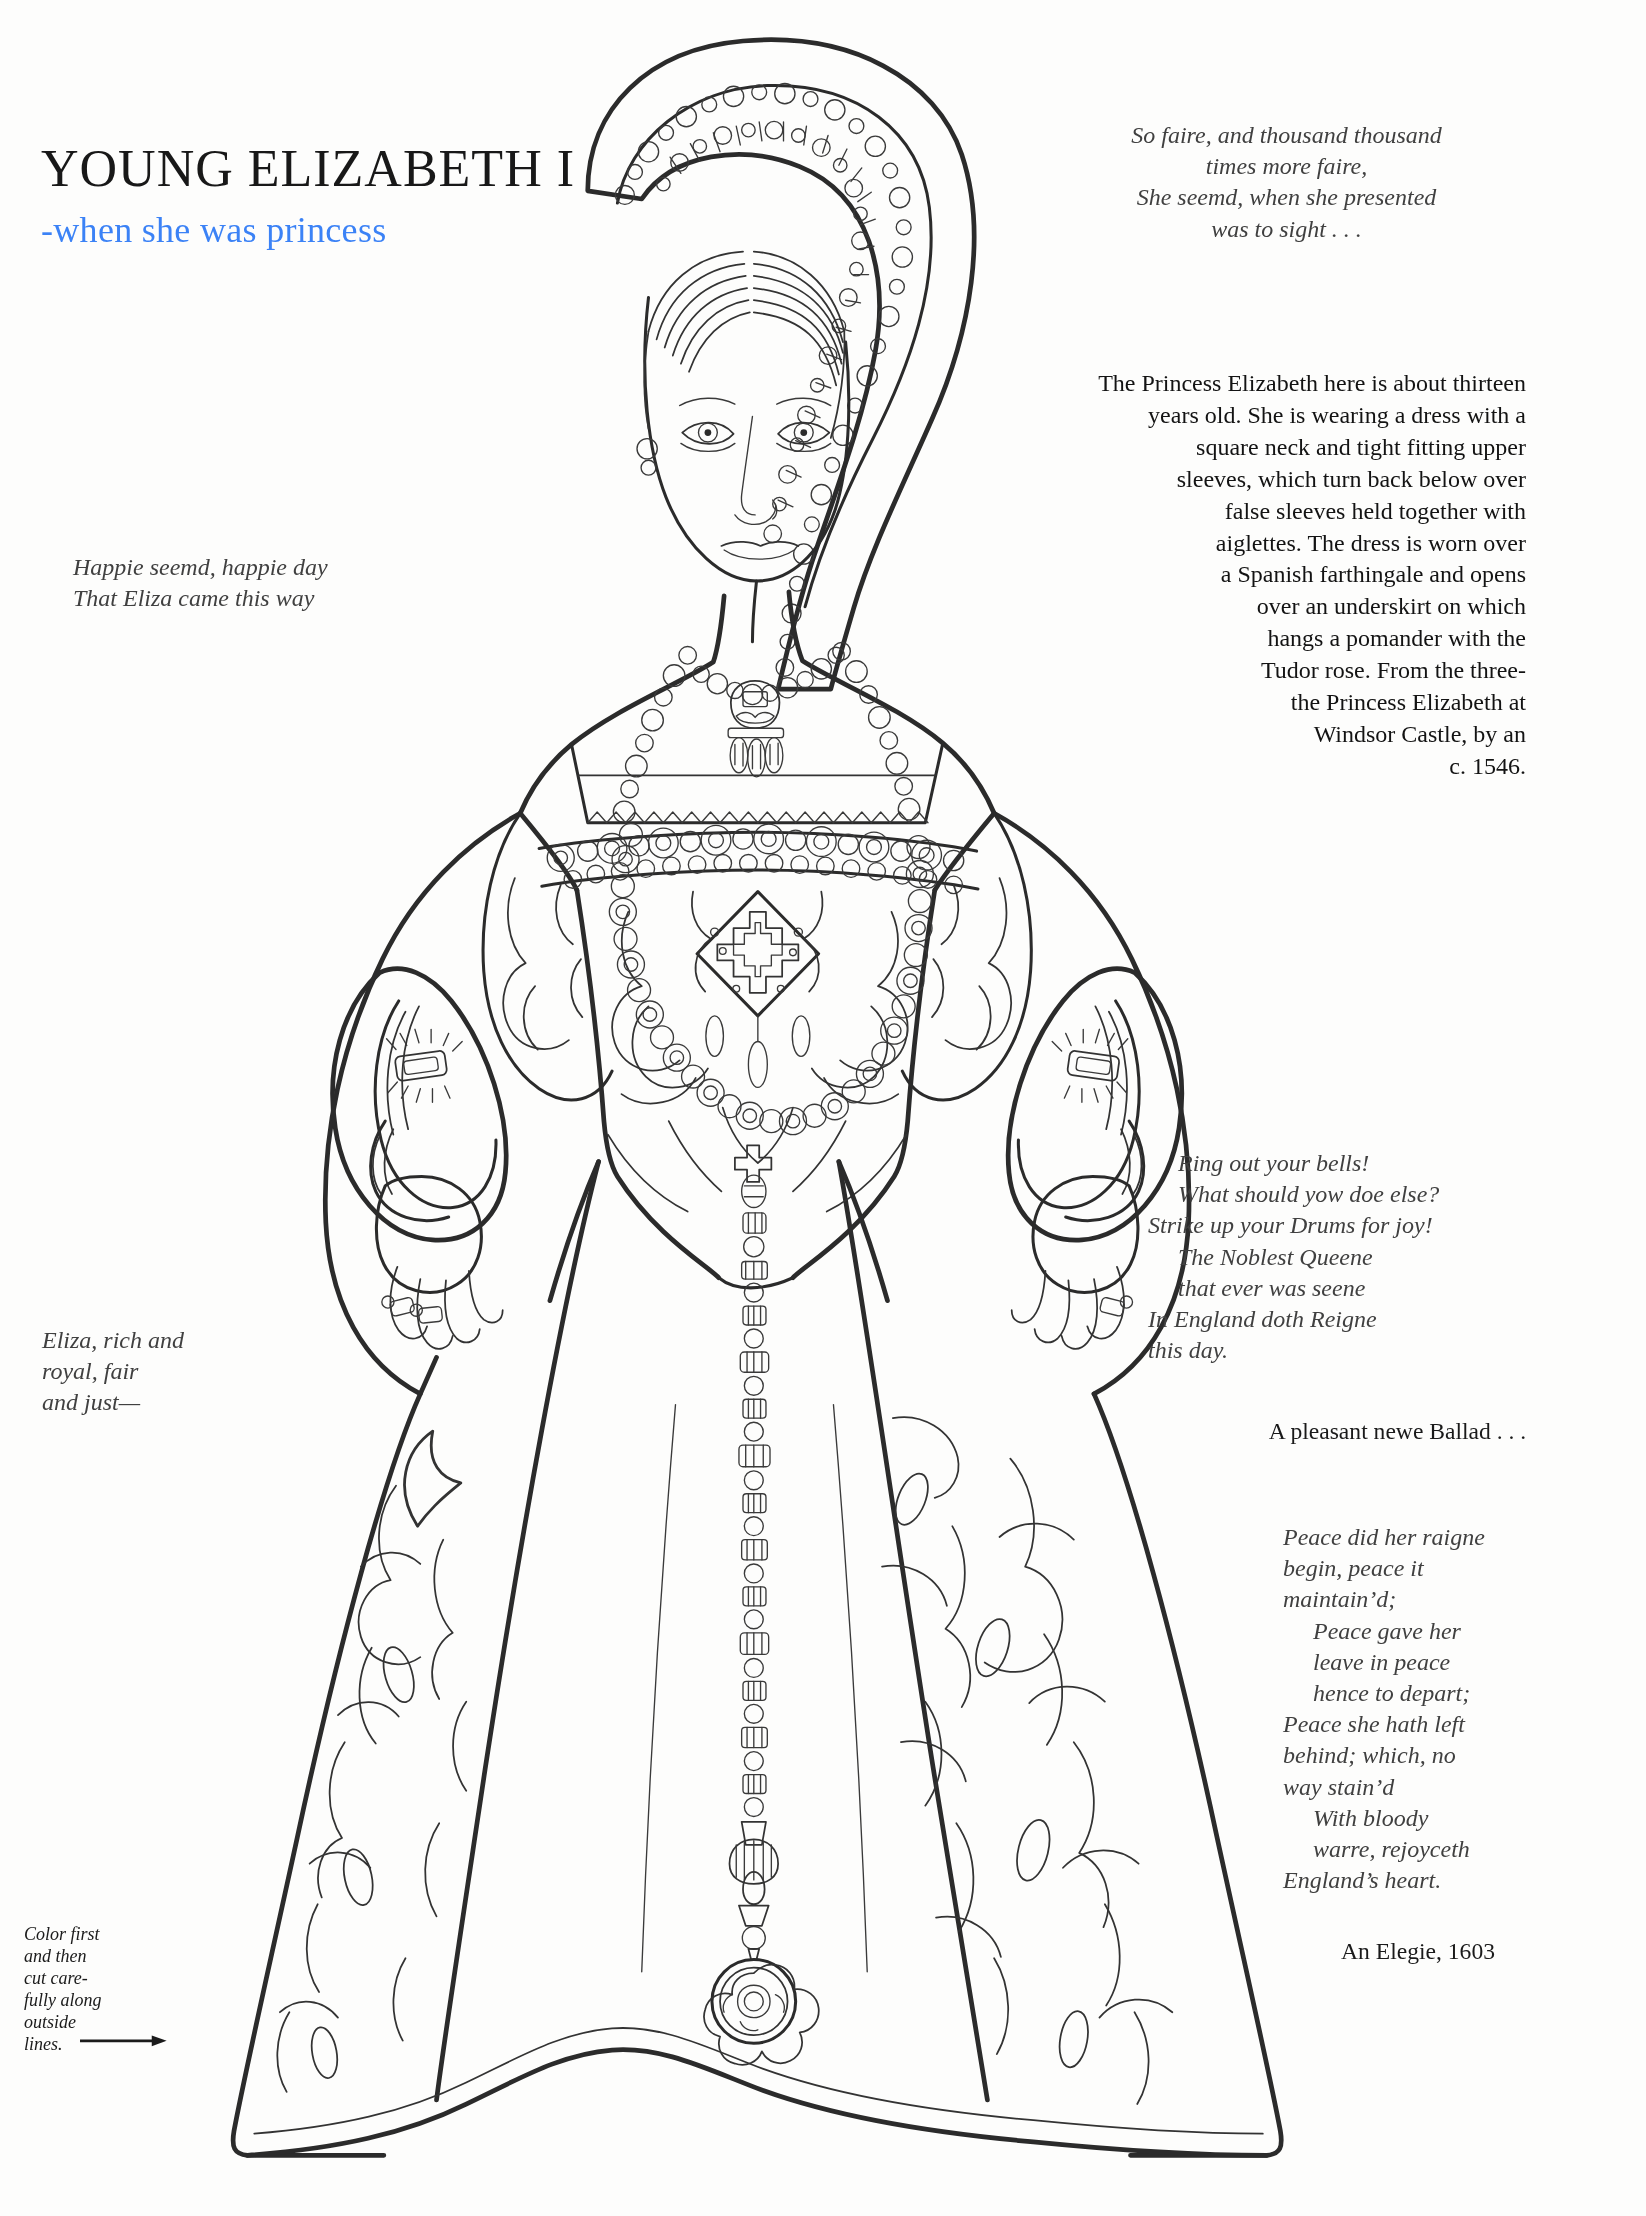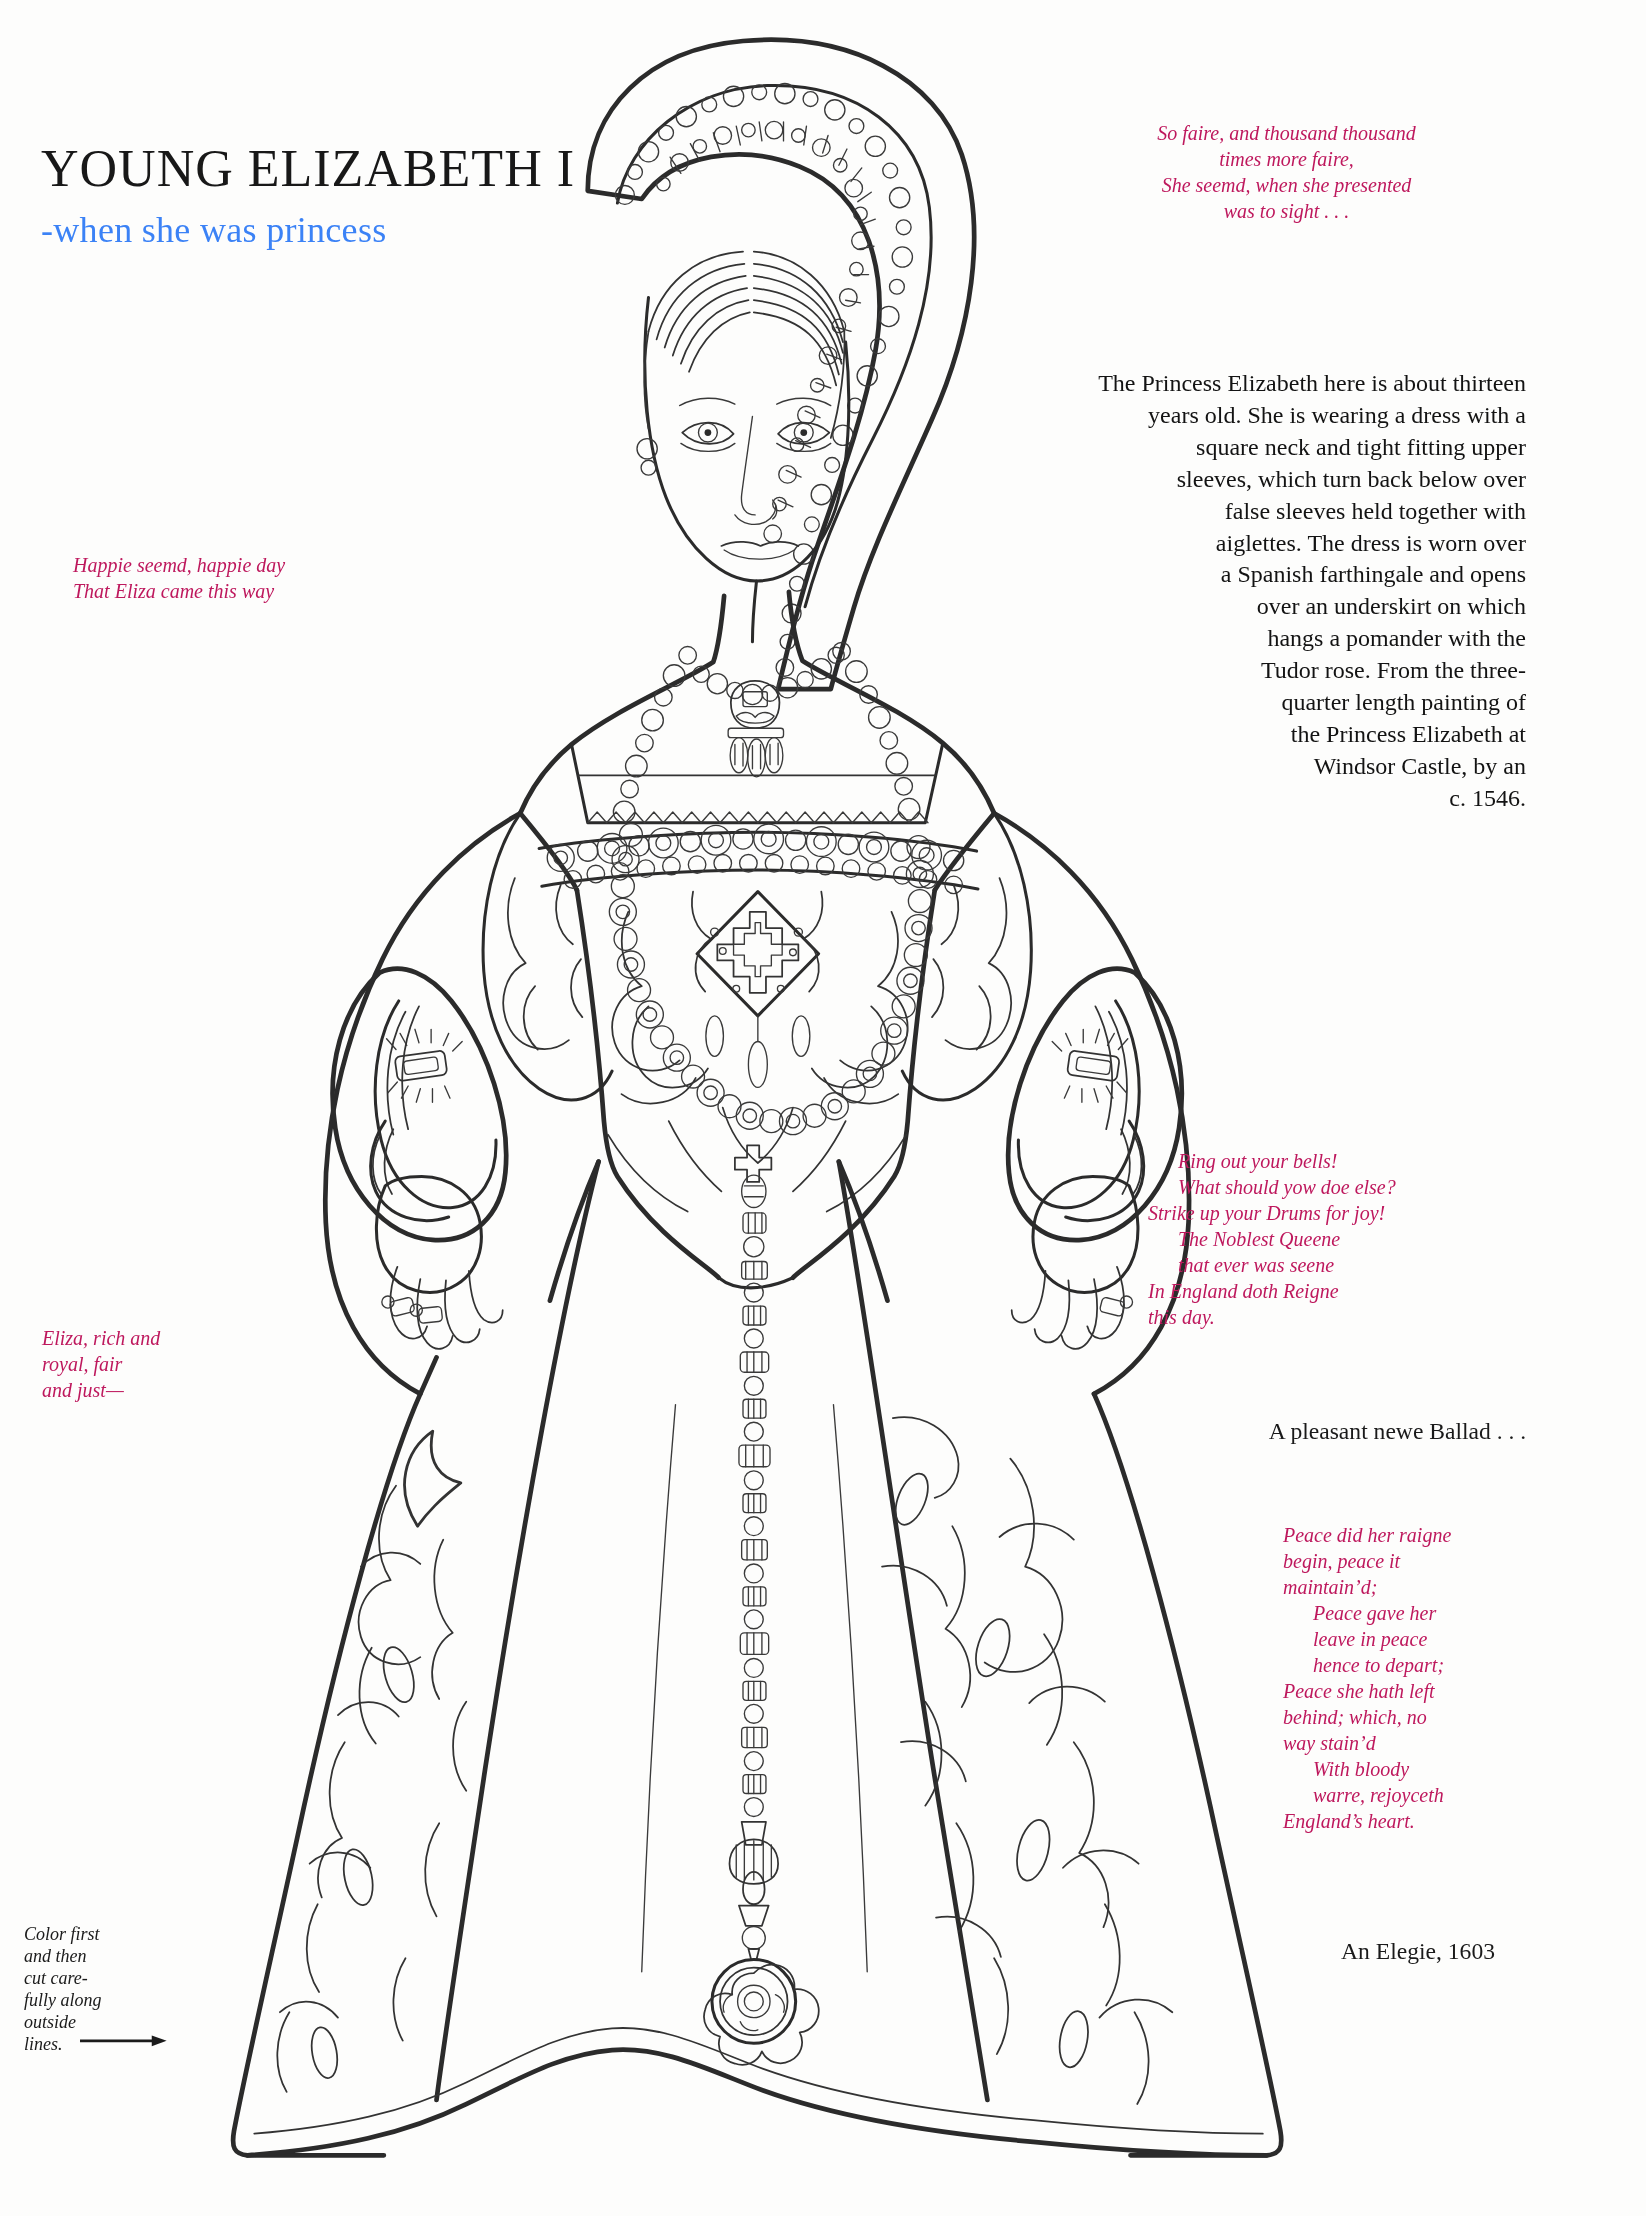--- a/index.html
+++ b/index.html
@@ -20,21 +20,21 @@
   }
   #title-sub{
     font-size:36px;margin-top:12px;letter-spacing:0.3px;
     font-family:"Liberation Serif", serif;color:#3b82f6;
   }
 
   
   .poem{
     font-style:italic;
     font-family:"Liberation Serif", serif;
-    font-size:20px;line-height:1.30;color:#be185d;
+    font-size:24px;line-height:1.30;color:#404040;
   }
   .prose{
     font-family:"Liberation Serif", serif;
     font-size:24px;line-height:1.33;color:#131313;
   }
   .tiny{
     font-style:italic;font-size:18px;line-height:1.22;
     font-family:"Liberation Serif", serif;color:#1b1b1b;
   }
   .ln{display:block;white-space:pre;}
@@ -701,21 +701,20 @@
   <span class="ln">The Princess Elizabeth here is about thirteen</span>
   <span class="ln">years old. She is wearing a dress with a</span>
   <span class="ln">square neck and tight fitting upper</span>
   <span class="ln">sleeves, which turn back below over</span>
   <span class="ln">false sleeves held together with</span>
   <span class="ln">aiglettes. The dress is worn over</span>
   <span class="ln">a Spanish farthingale and opens</span>
   <span class="ln">over an underskirt on which</span>
   <span class="ln">hangs a pomander with the</span>
   <span class="ln">Tudor rose. From the three-</span>
-  <span class="ln">quarter length painting of</span>
   <span class="ln">the Princess Elizabeth at</span>
   <span class="ln">Windsor Castle, by an</span>
   <span class="ln">c. 1546.</span>
 </div>
 
 <div class="abs poem" id="poem-happie">
   <span class="ln">Happie seemd, happie day</span>
   <span class="ln">That Eliza came this way</span>
 </div>
 

